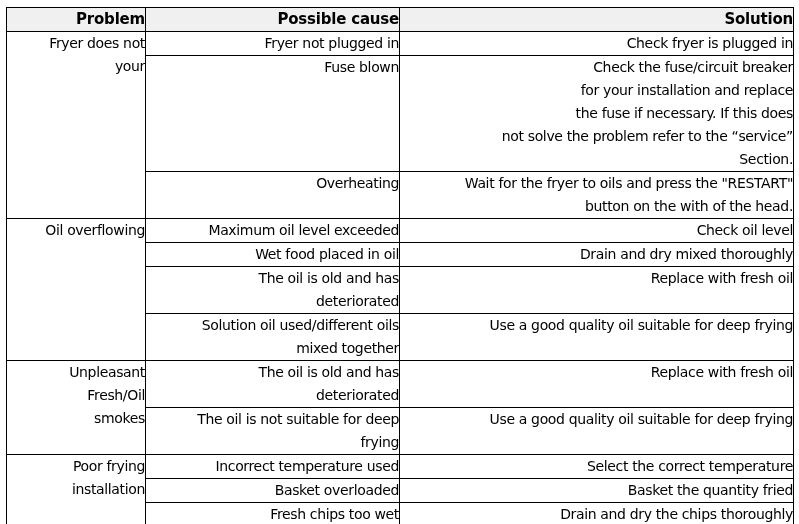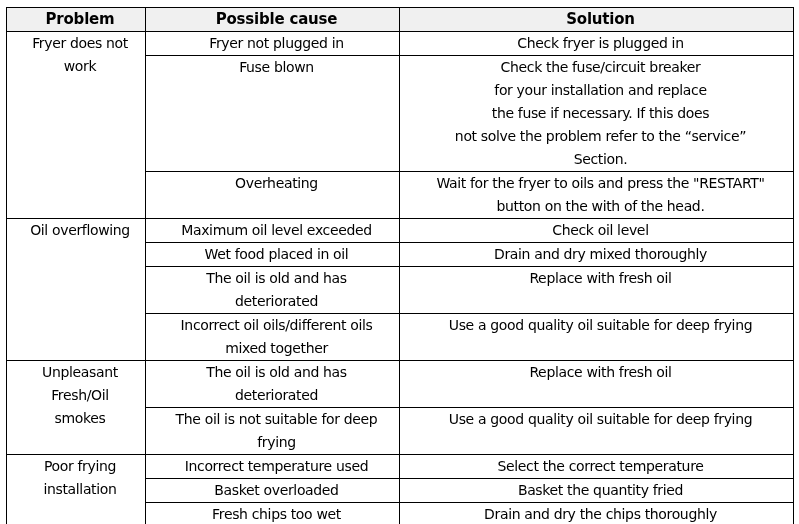--- a/index.html
+++ b/index.html
@@ -5,21 +5,21 @@
     html, body { margin: 0; padding: 0; background: #ffffff; }
     body { width: 799px; height: 524px; position: relative; overflow: hidden;
            font-family: "DejaVu Sans", sans-serif; color: #000; }
     table.troubleshoot {
       position: absolute; left: 6px; top: 7px;
       width: 787px; border-collapse: collapse; table-layout: fixed;
       font-size: 14px; line-height: 23px;
     }
     table.troubleshoot td, table.troubleshoot th {
       border: 1.5px solid #000; vertical-align: top; padding: 0 0 0 8px;
-      text-align: center; white-space: normal; overflow: hidden;
+      text-align: right; white-space: normal; overflow: hidden;
     }
     table.troubleshoot th {
       background: #f0f0f0; font-weight: bold; font-size: 15px; height: 23px;
       letter-spacing: -0.2px;
     }
     col.c1 { width: 139px; }
     col.c2 { width: 254px; }
     col.c3 { width: 394px; }
     .line { display: block; }
     td.cell { letter-spacing: -0.35px; }
@@ -37,21 +37,21 @@
     <tr>
       <th>Problem</th>
       <th>Possible cause</th>
       <th>Solution</th>
     </tr>
   </thead>
   <tbody id="tbody">
       <tr>
         <td class="cell" rowspan="3">
           <span class="line">Fryer does not</span>
-          <span class="line">work</span>
+          <span class="line">your</span>
         </td>
         <td class="cell">
           <span class="line">Fryer not plugged in</span>
         </td>
         <td class="cell">
           <span class="line">Check fryer is plugged in</span>
         </td>
       </tr>
       <tr>
         <td class="cell">
@@ -97,21 +97,21 @@
         <td class="cell">
           <span class="line">The oil is old and has</span>
           <span class="line">deteriorated</span>
         </td>
         <td class="cell">
           <span class="line">Replace with fresh oil</span>
         </td>
       </tr>
       <tr>
         <td class="cell">
-          <span class="line">Incorrect oil oils/different oils</span>
+          <span class="line">Solution oil used/different oils</span>
           <span class="line">mixed together</span>
         </td>
         <td class="cell">
           <span class="line">Use a good quality oil suitable for deep frying</span>
         </td>
       </tr>
       <tr>
         <td class="cell" rowspan="2">
           <span class="line">Unpleasant</span>
           <span class="line">Fresh/Oil</span>

